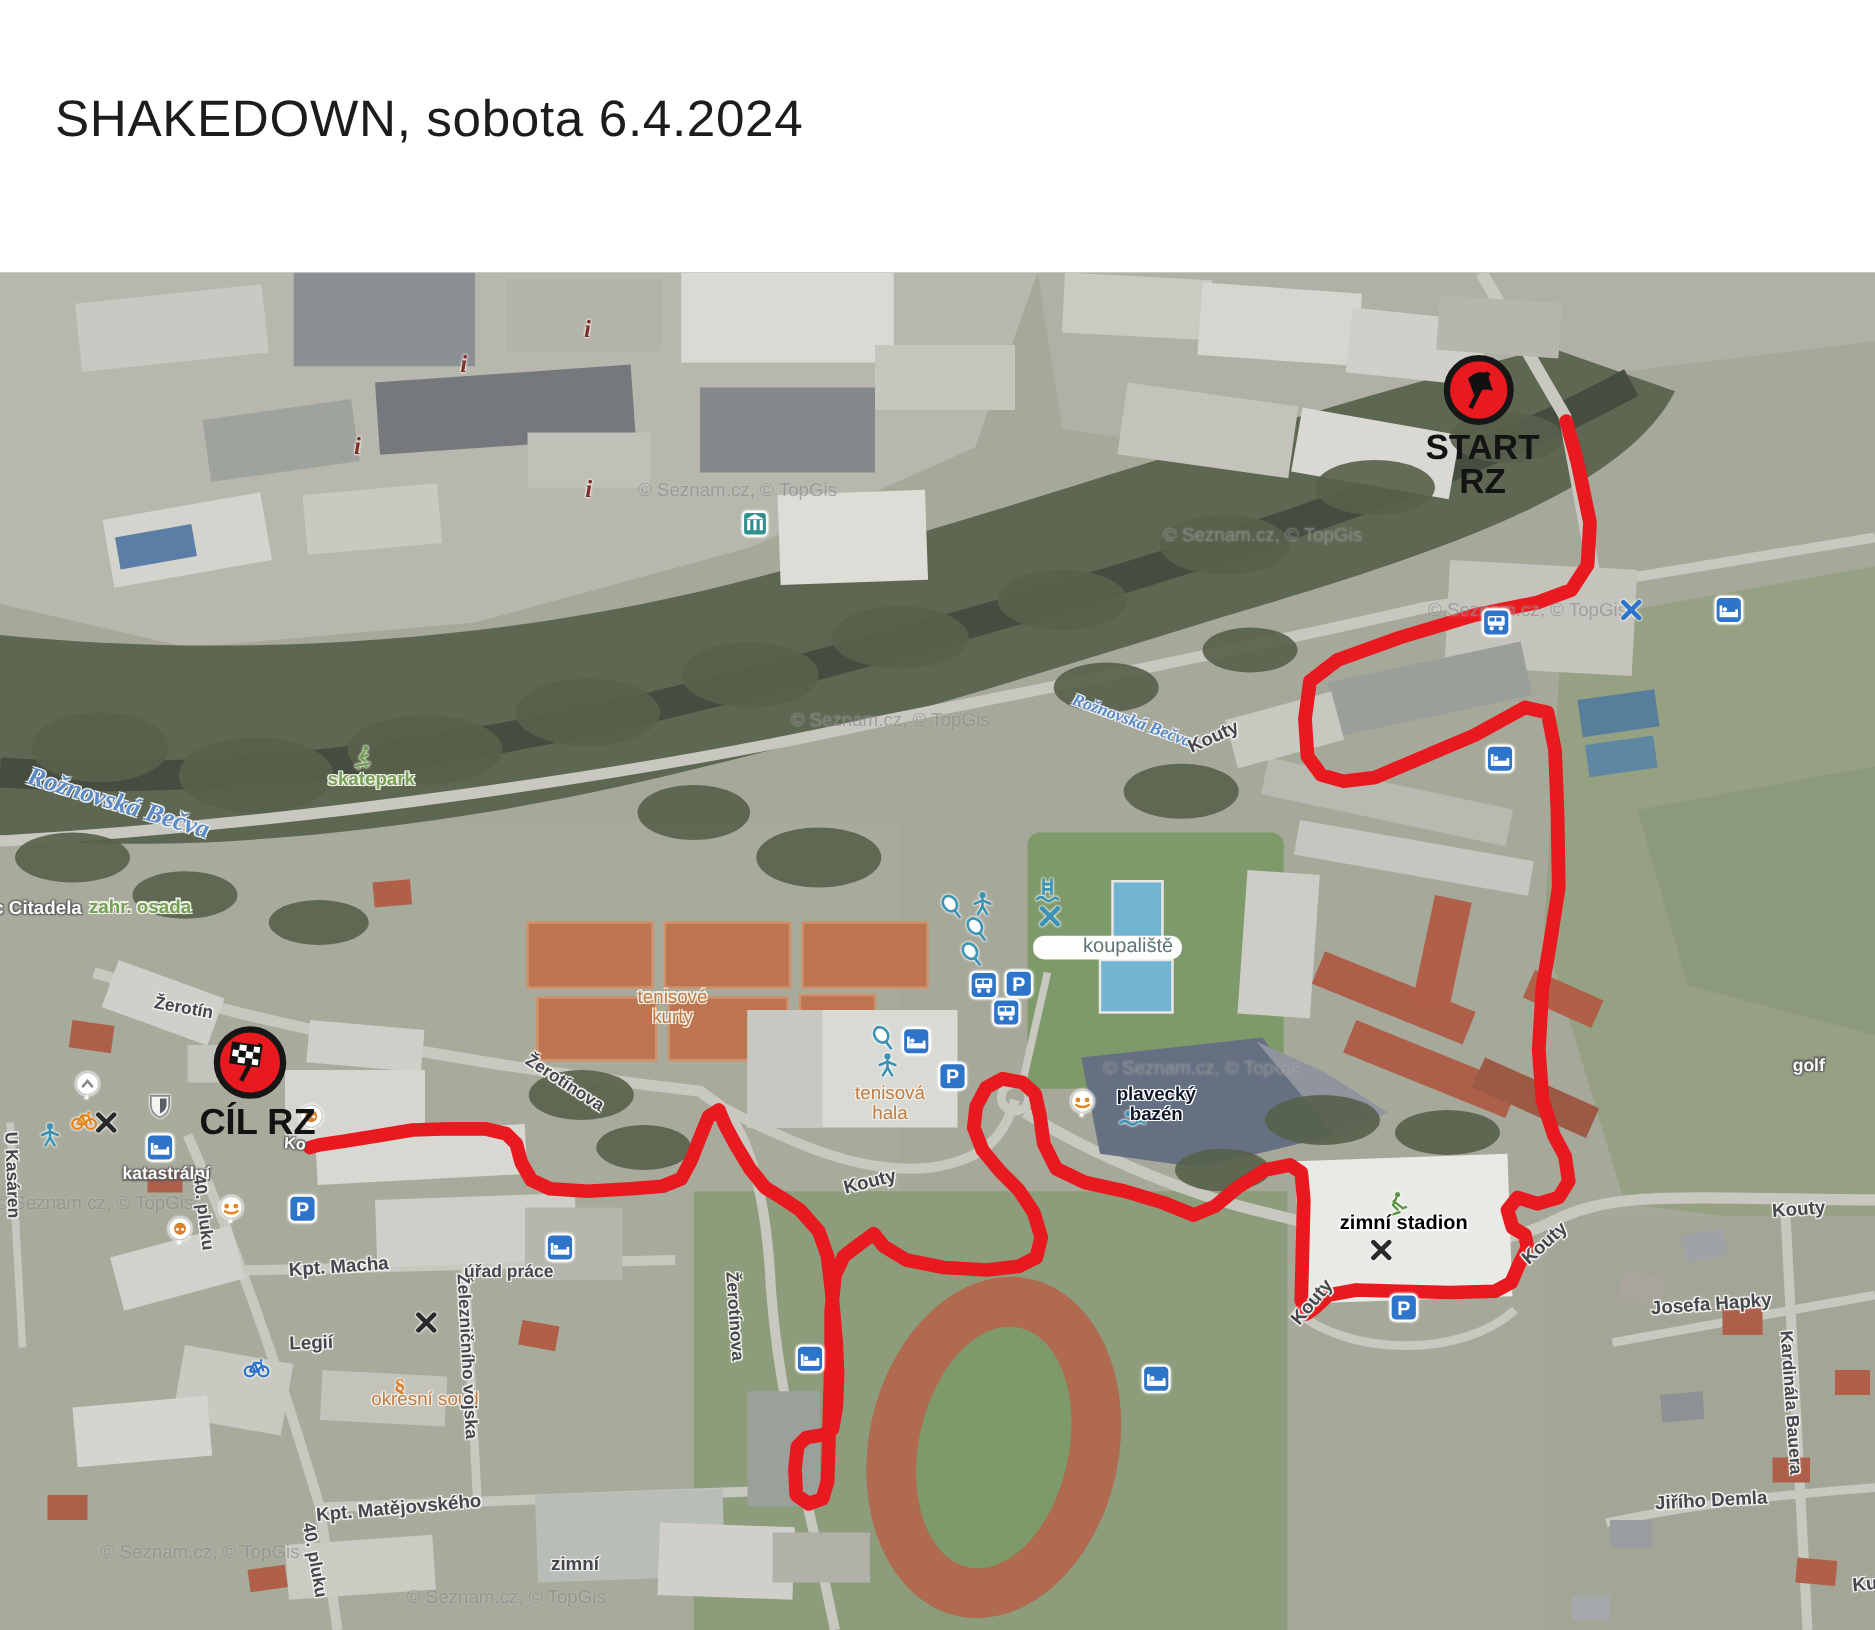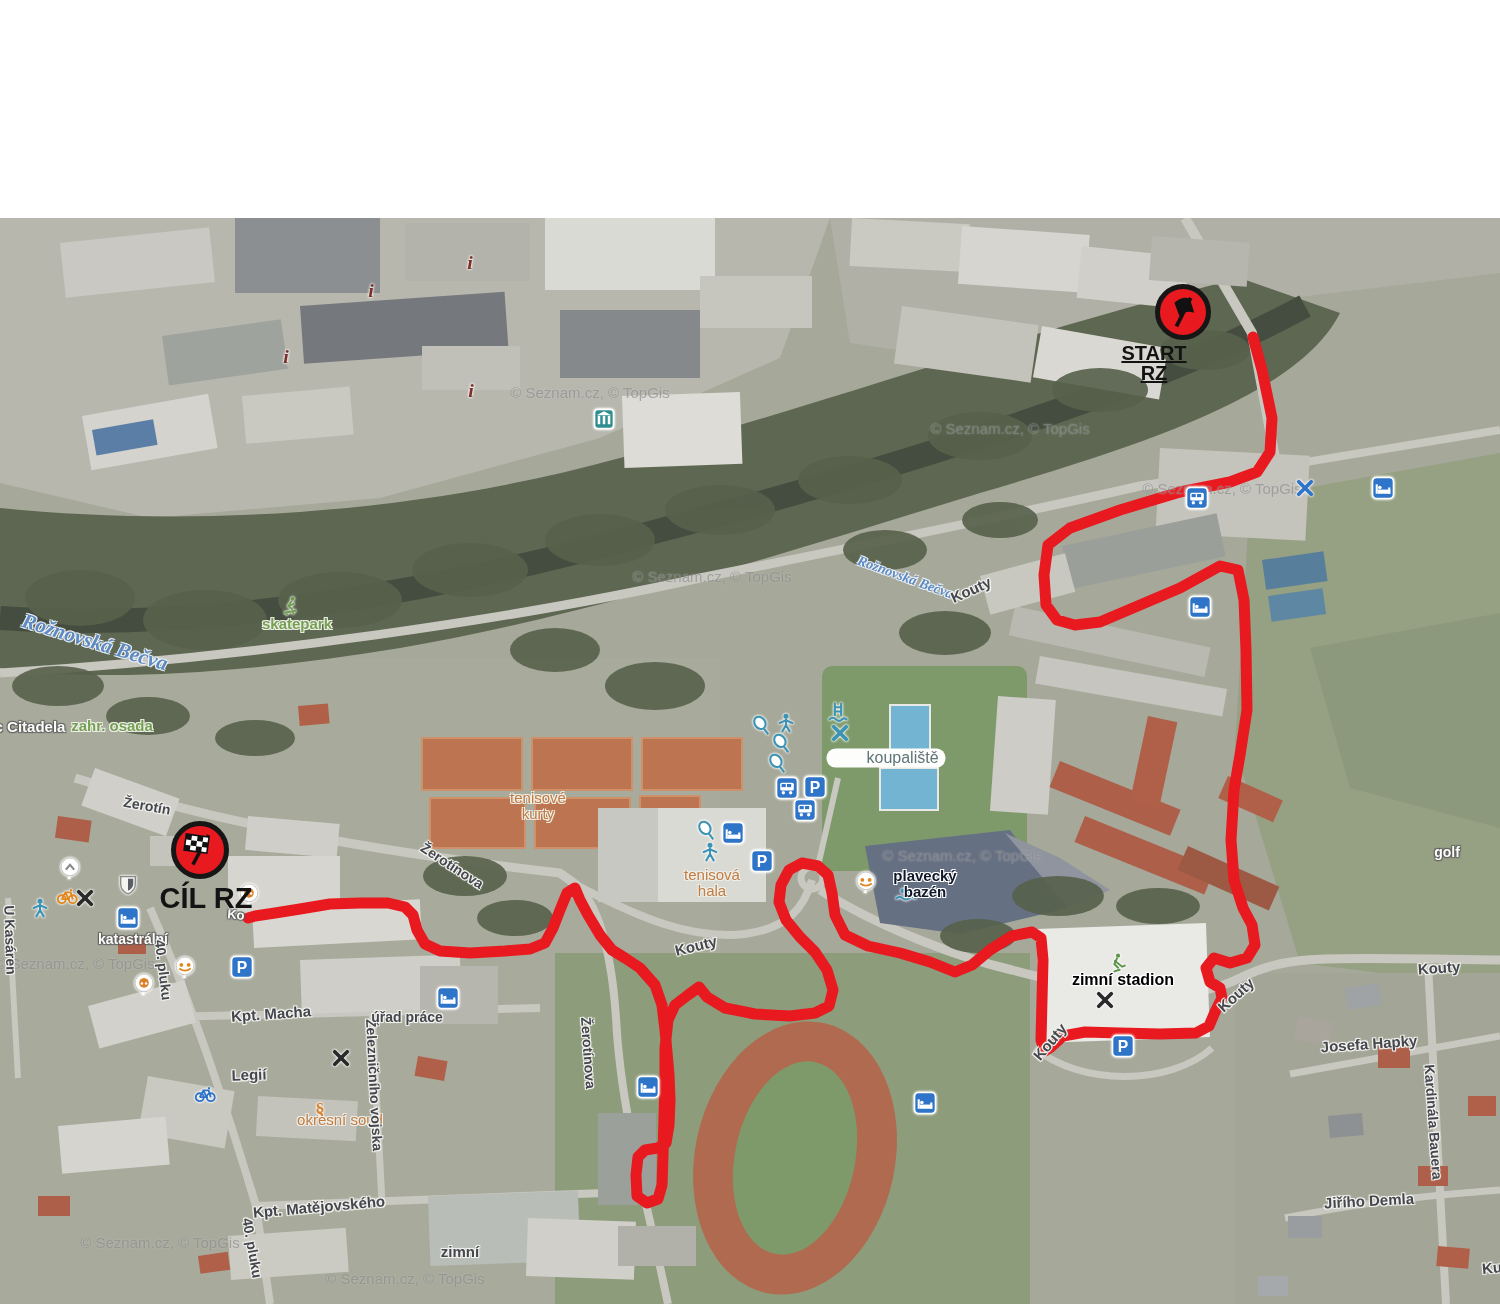--- a/index.html
+++ b/index.html
@@ -31,20 +31,21 @@
   .icon svg{display:block;filter:drop-shadow(0 0 1px rgba(255,255,255,.95)) drop-shadow(0 0 1px rgba(255,255,255,.8));}
   .marker{position:absolute;border-radius:50%;background:#e8191f;border:5px solid #161616;
           display:flex;align-items:center;justify-content:center;box-sizing:border-box;transform:translate(-50%,-50%);}
   .marker-label{position:absolute;transform:translateX(-50%);color:#131313;font-weight:700;
           text-align:center;line-height:.98;white-space:pre;}
 </style>
 </head>
 <body>
 
 <div class="page">
+  <div class="title">SHAKEDOWN, sobota 6.4.2024</div>
 
   <div class="map" id="map">
 
     <svg class="base" width="1500" height="1086" viewBox="0 0 1500 1086">
       <rect x="0" y="0" width="1500" height="1086" fill="#a6a89a"></rect>
       <polygon points="0,0 830,0 780,140 600,220 380,280 150,300 0,265" fill="#b8b7ae"></polygon>
       <polygon points="830,0 1500,0 1500,55 1250,85 1020,150 850,125" fill="#b1b0a6"></polygon>
       <polygon points="1250,280 1500,235 1500,770 1300,745 1235,530" fill="#96a083"></polygon>
       <polygon points="1310,430 1500,395 1500,610 1350,570" fill="#8d997c"></polygon>
       <rect x="0" y="440" width="720" height="646" fill="#a8aa9c"></rect>
@@ -598,21 +599,21 @@
       <div class="lbl lbl-street" style="left: 1369px; top: 826px; font-size: 15px; transform: translate(-50%, -50%) rotate(-4deg);">Josefa Hapky</div>
       <div class="lbl lbl-street" style="left: 1433px; top: 904px; font-size: 14px; transform: translate(-50%, -50%) rotate(86deg);">Kardinála Bauera</div>
       <div class="lbl lbl-street" style="left: 1369px; top: 983px; font-size: 15px; transform: translate(-50%, -50%) rotate(-3deg);">Jiřího Demla</div>
       <div class="lbl lbl-street" style="left: 10px; top: 722px; font-size: 14px; transform: translate(-50%, -50%) rotate(88deg);">U Kasáren</div>
       <div class="marker" style="left: 1183px; top: 94px; width: 56px; height: 56px;">
         <svg width="40.32" height="40.32" viewBox="0 0 24 24">
           <line x1="16.5" y1="3.5" x2="8" y2="20.5" stroke="#111" stroke-width="2.2"></line>
           <path d="M16 4 C12 2.5 9.5 4 6.8 6.4 L9.8 14.5 C12.5 11.8 15 11 18.6 12.4 Z" fill="#111"></path>
         </svg>
       </div>
-      <div class="marker-label" style="left: 1154px; top: 126px; font-size: 20px; text-decoration: underline;">START
+      <div class="marker-label" style="left: 1186px; top: 126px; font-size: 28px;">START
 RZ</div>
       <div class="marker" style="left: 200px; top: 632px; width: 58px; height: 58px;">
         <svg width="41.76" height="41.76" viewBox="0 0 24 24">
           <line x1="17" y1="3.5" x2="8" y2="20.5" stroke="#111" stroke-width="2"></line>
           <g transform="rotate(8 10.5 8.5)">
             <rect x="3.5" y="3.8" width="13.2" height="9.3" fill="#fff" stroke="#111" stroke-width="0.9"></rect>
             <rect x="3.5" y="3.8" width="3.3" height="3.1" fill="#111"></rect>
             <rect x="10.1" y="3.8" width="3.3" height="3.1" fill="#111"></rect>
             <rect x="6.8" y="6.9" width="3.3" height="3.1" fill="#111"></rect>
             <rect x="13.4" y="6.9" width="3.3" height="3.1" fill="#111"></rect>

